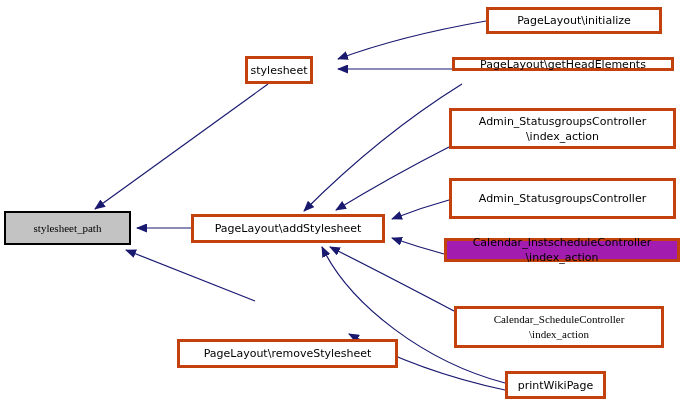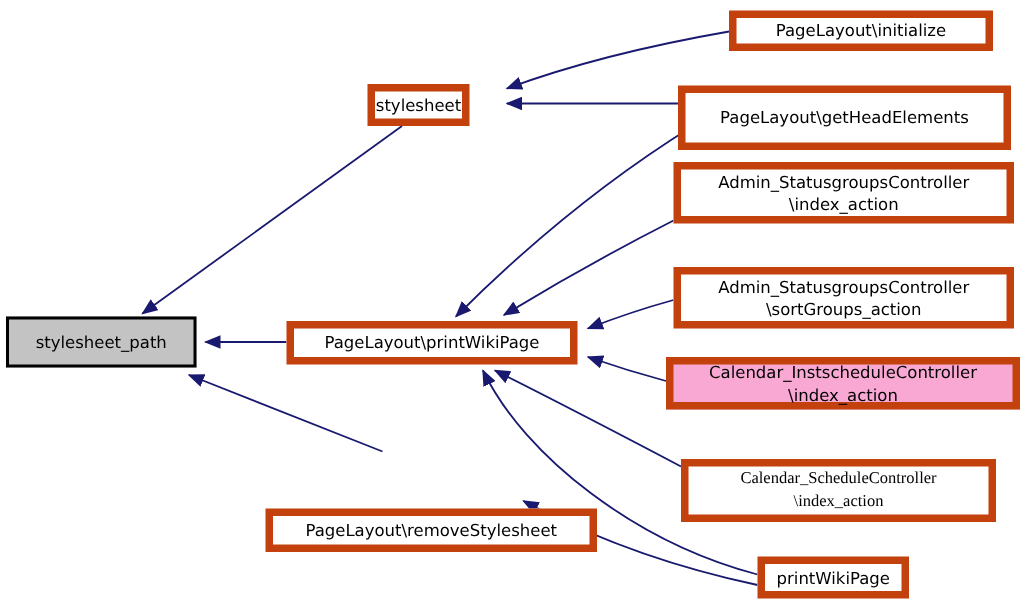--- a/index.html
+++ b/index.html
@@ -19,35 +19,36 @@
     position: absolute;
     left: 0;
     top: 0;
     width: 680px;
     height: 405px;
   }
   .graph-node {
     position: absolute;
     box-sizing: border-box;
     background: #ffffff;
-    border: 5px solid #c2410c;
+    border: 3px solid #c2410c;
     color: #000000;
     font-size: 11px;
     line-height: 15px;
     display: flex;
     flex-direction: column;
     align-items: center;
     justify-content: center;
     text-align: center;
     white-space: nowrap;
     cursor: pointer;
   }
   .graph-node.highlight {
     background: #c3c3c3;
     border: 2px solid #000000;
+    font-family: Liberation Serif, serif;
   }
   .graph-node .node-line {
     display: block;
   }
   .graph-edge {
     fill: none;
     stroke-width: 1.2px;
   }
 </style>
 </head>
@@ -76,40 +77,39 @@
       </g>
   </svg>
   <div id="nodes">
       <div class="graph-node highlight" style="left: 4px; top: 211px; width: 127px; height: 34px; background: rgb(195, 195, 195);">
         <span class="node-line">stylesheet_path</span>
       </div>
       <div class="graph-node" style="left: 245px; top: 56px; width: 68px; height: 28px; background: rgb(255, 255, 255);">
         <span class="node-line">stylesheet</span>
       </div>
       <div class="graph-node" style="left: 191px; top: 214px; width: 194px; height: 29px; background: rgb(255, 255, 255);">
-        <span class="node-line">PageLayout\printWikiPage</span>
+        <span class="node-line">PageLayout\addStylesheet</span>
       </div>
       <div class="graph-node" style="left: 177px; top: 302px; width: 221px; height: 29px; background: rgb(255, 255, 255); margin-top: 37px;">
         <span class="node-line">PageLayout\removeStylesheet</span>
       </div>
       <div class="graph-node" style="left: 486px; top: 7px; width: 176px; height: 27px; background: rgb(255, 255, 255);">
         <span class="node-line">PageLayout\initialize</span>
       </div>
-      <div class="graph-node" style="left: 452px; top: 57px; width: 222px; height: 43px; background: rgb(255, 255, 255);">
+      <div class="graph-node" style="left: 452px; top: 57px; width: 222px; height: 14px; background: rgb(255, 255, 255);">
         <span class="node-line">PageLayout\getHeadElements</span>
       </div>
       <div class="graph-node" style="left: 449px; top: 108px; width: 227px; height: 41px; background: rgb(255, 255, 255);">
         <span class="node-line">Admin_StatusgroupsController</span>
         <span class="node-line">\index_action</span>
       </div>
       <div class="graph-node" style="left: 449px; top: 178px; width: 227px; height: 41px; background: rgb(255, 255, 255);">
         <span class="node-line">Admin_StatusgroupsController</span>
-        <span class="node-line">\sortGroups_action</span>
       </div>
-      <div class="graph-node" style="left: 444px; top: 238px; width: 236px; height: 35px; background: #f9a8d4;">
+      <div class="graph-node" style="left: 444px; top: 238px; width: 236px; height: 24px; background: #a21caf;">
         <span class="node-line">Calendar_InstscheduleController</span>
         <span class="node-line">\index_action</span>
       </div>
       <div class="graph-node" style="left: 454px; top: 306px; width: 210px; height: 42px; background: rgb(255, 255, 255); font-family: Liberation Serif, serif;">
         <span class="node-line">Calendar_ScheduleController</span>
         <span class="node-line">\index_action</span>
       </div>
       <div class="graph-node" style="left: 505px; top: 371px; width: 101px; height: 28px; background: rgb(255, 255, 255);">
         <span class="node-line">printWikiPage</span>
       </div>

